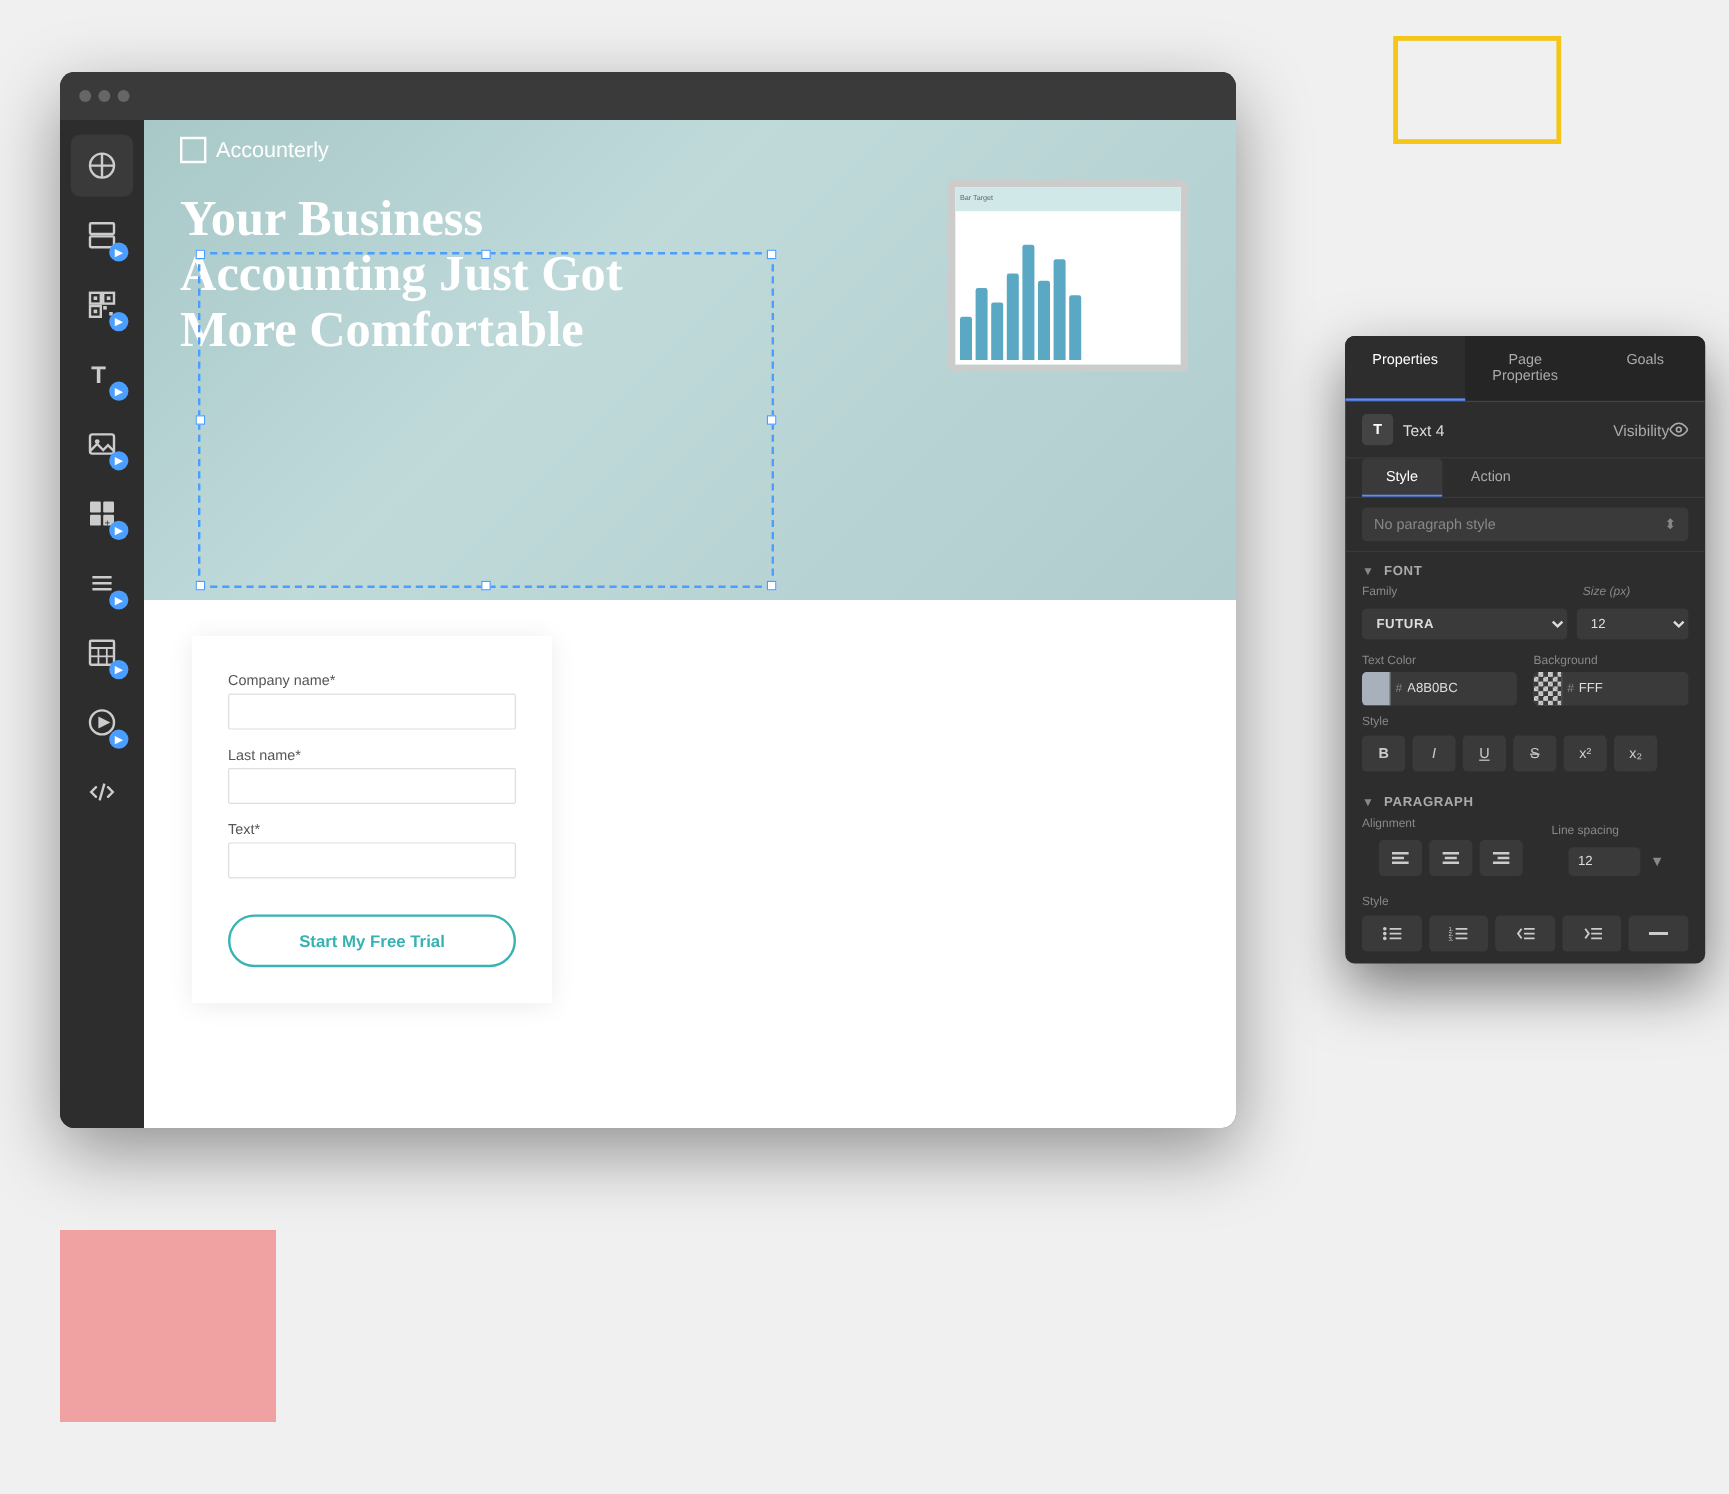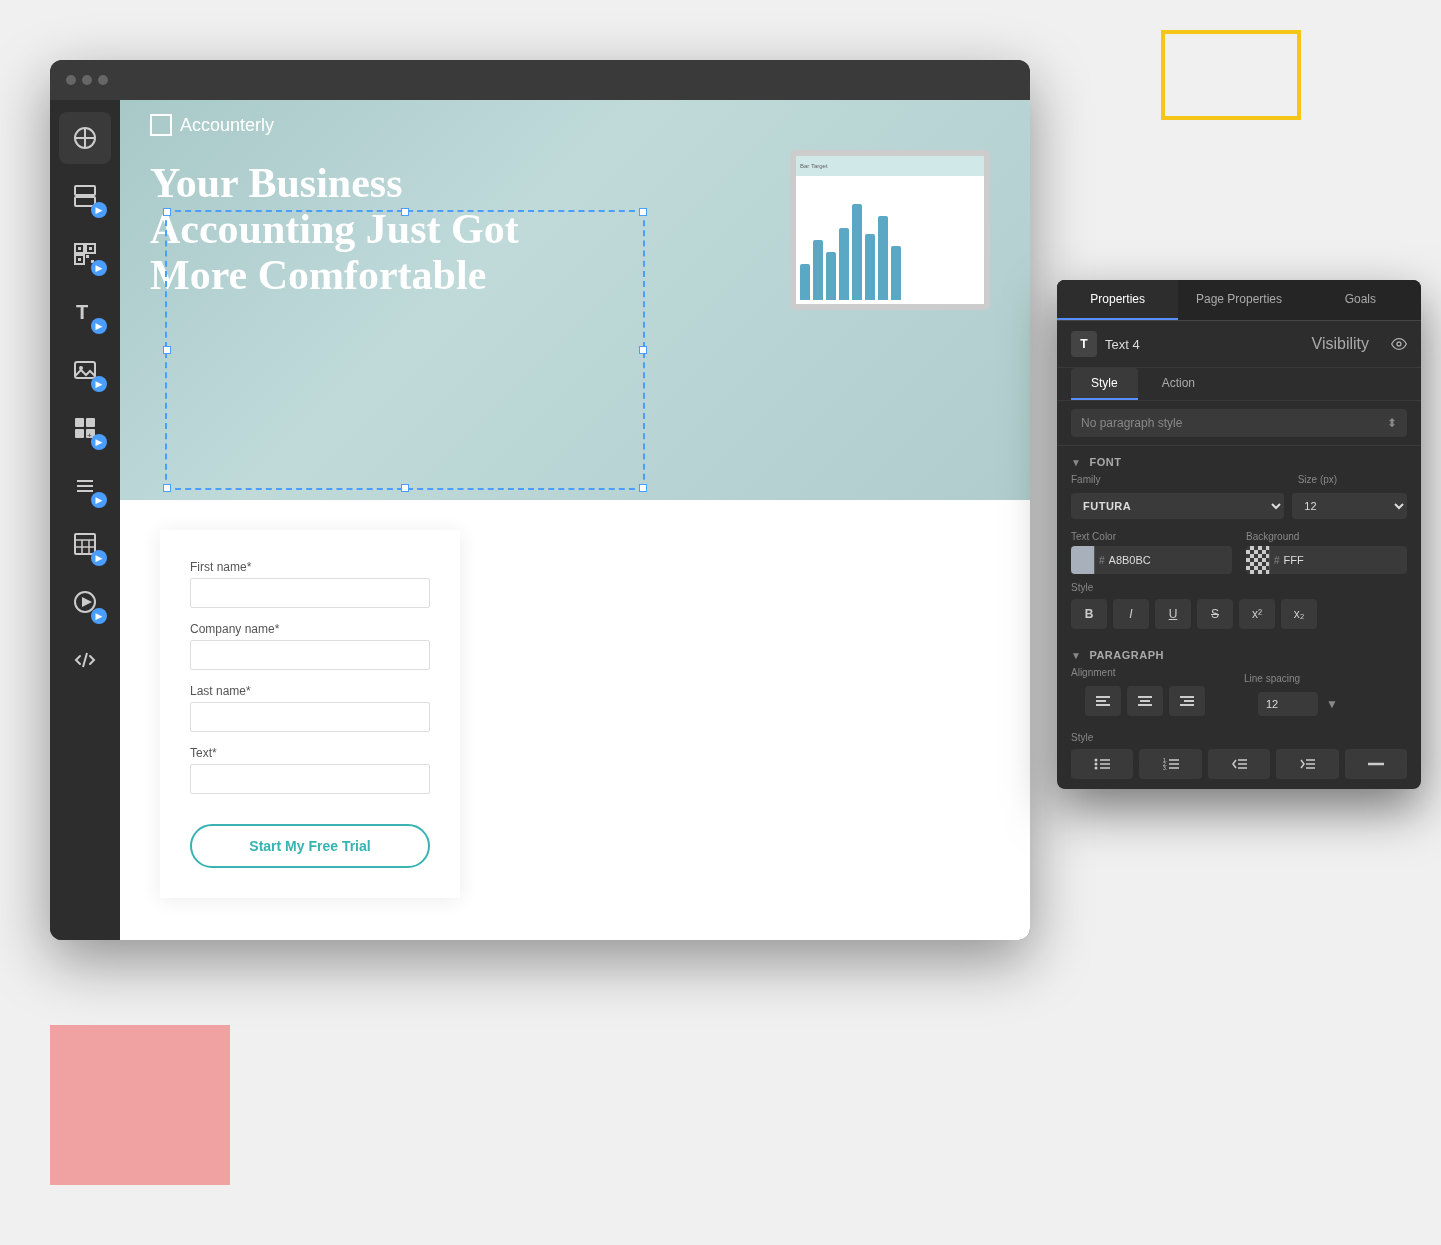--- a/index.html
+++ b/index.html
@@ -300,21 +300,21 @@
       font-weight: 600;
       cursor: pointer;
       width: 100%;
     }
 
     
     .properties-panel {
       position: absolute;
       top: 280px;
       right: 20px;
-      width: 364px;
+      width: 300px;
       background: #2d2d2d;
       border-radius: 8px;
       box-shadow: 0 20px 50px rgba(0,0,0,0.5);
       z-index: 30;
       overflow: hidden;
       color: #ddd;
     }
 
     .panel-tabs {
       display: flex;
@@ -367,22 +367,22 @@
 
     .panel-element-name {
       font-size: 13px;
       color: #ddd;
       text-align: center;
     }
 
     .panel-visibility {
       display: flex;
       align-items: center;
-      gap: 22px;
-      font-size: 16px;
+      gap: 0;
+      font-size: 13px;
       color: #aaa;
     }
 
     .panel-subtabs {
       display: flex;
       padding: 0 14px;
       border-bottom: 1px solid #3a3a3a;
       gap: 4px;
     }
 
@@ -453,21 +453,21 @@
     .font-labels {
       display: flex;
       gap: 8px;
       padding: 0 14px 4px;
     }
     .font-label-text {
       font-size: 10px;
       color: #888;
     }
     .font-label-family { flex: 2; }
-    .font-label-size { flex: 1; }
+    .font-label-size { flex: 1; font-style: italic; }
 
     .color-row {
       display: flex;
       gap: 14px;
       padding: 4px 14px 8px;
       align-items: flex-end;
     }
 
     .color-group {
       flex: 1;
@@ -777,24 +777,20 @@
           <div class="hero-title">
             <span>Your Business</span><br>
             <span>Accounting Just Got</span><br>
             <span>More Comfortable</span>
           </div>
         </div>
       </div>
 
       <div class="form-section">
         <div class="form-card">
-          <div class="form-group">
-            <label class="form-label">First name*</label>
-            <input class="form-input" type="text" style="">
-          </div>
           <div class="form-group">
             <label class="form-label">Company name*</label>
             <input class="form-input" type="text" style="">
           </div>
           <div class="form-group">
             <label class="form-label">Last name*</label>
             <input class="form-input" type="text" style="">
           </div>
           <div class="form-group">
             <label class="form-label">Text*</label>

